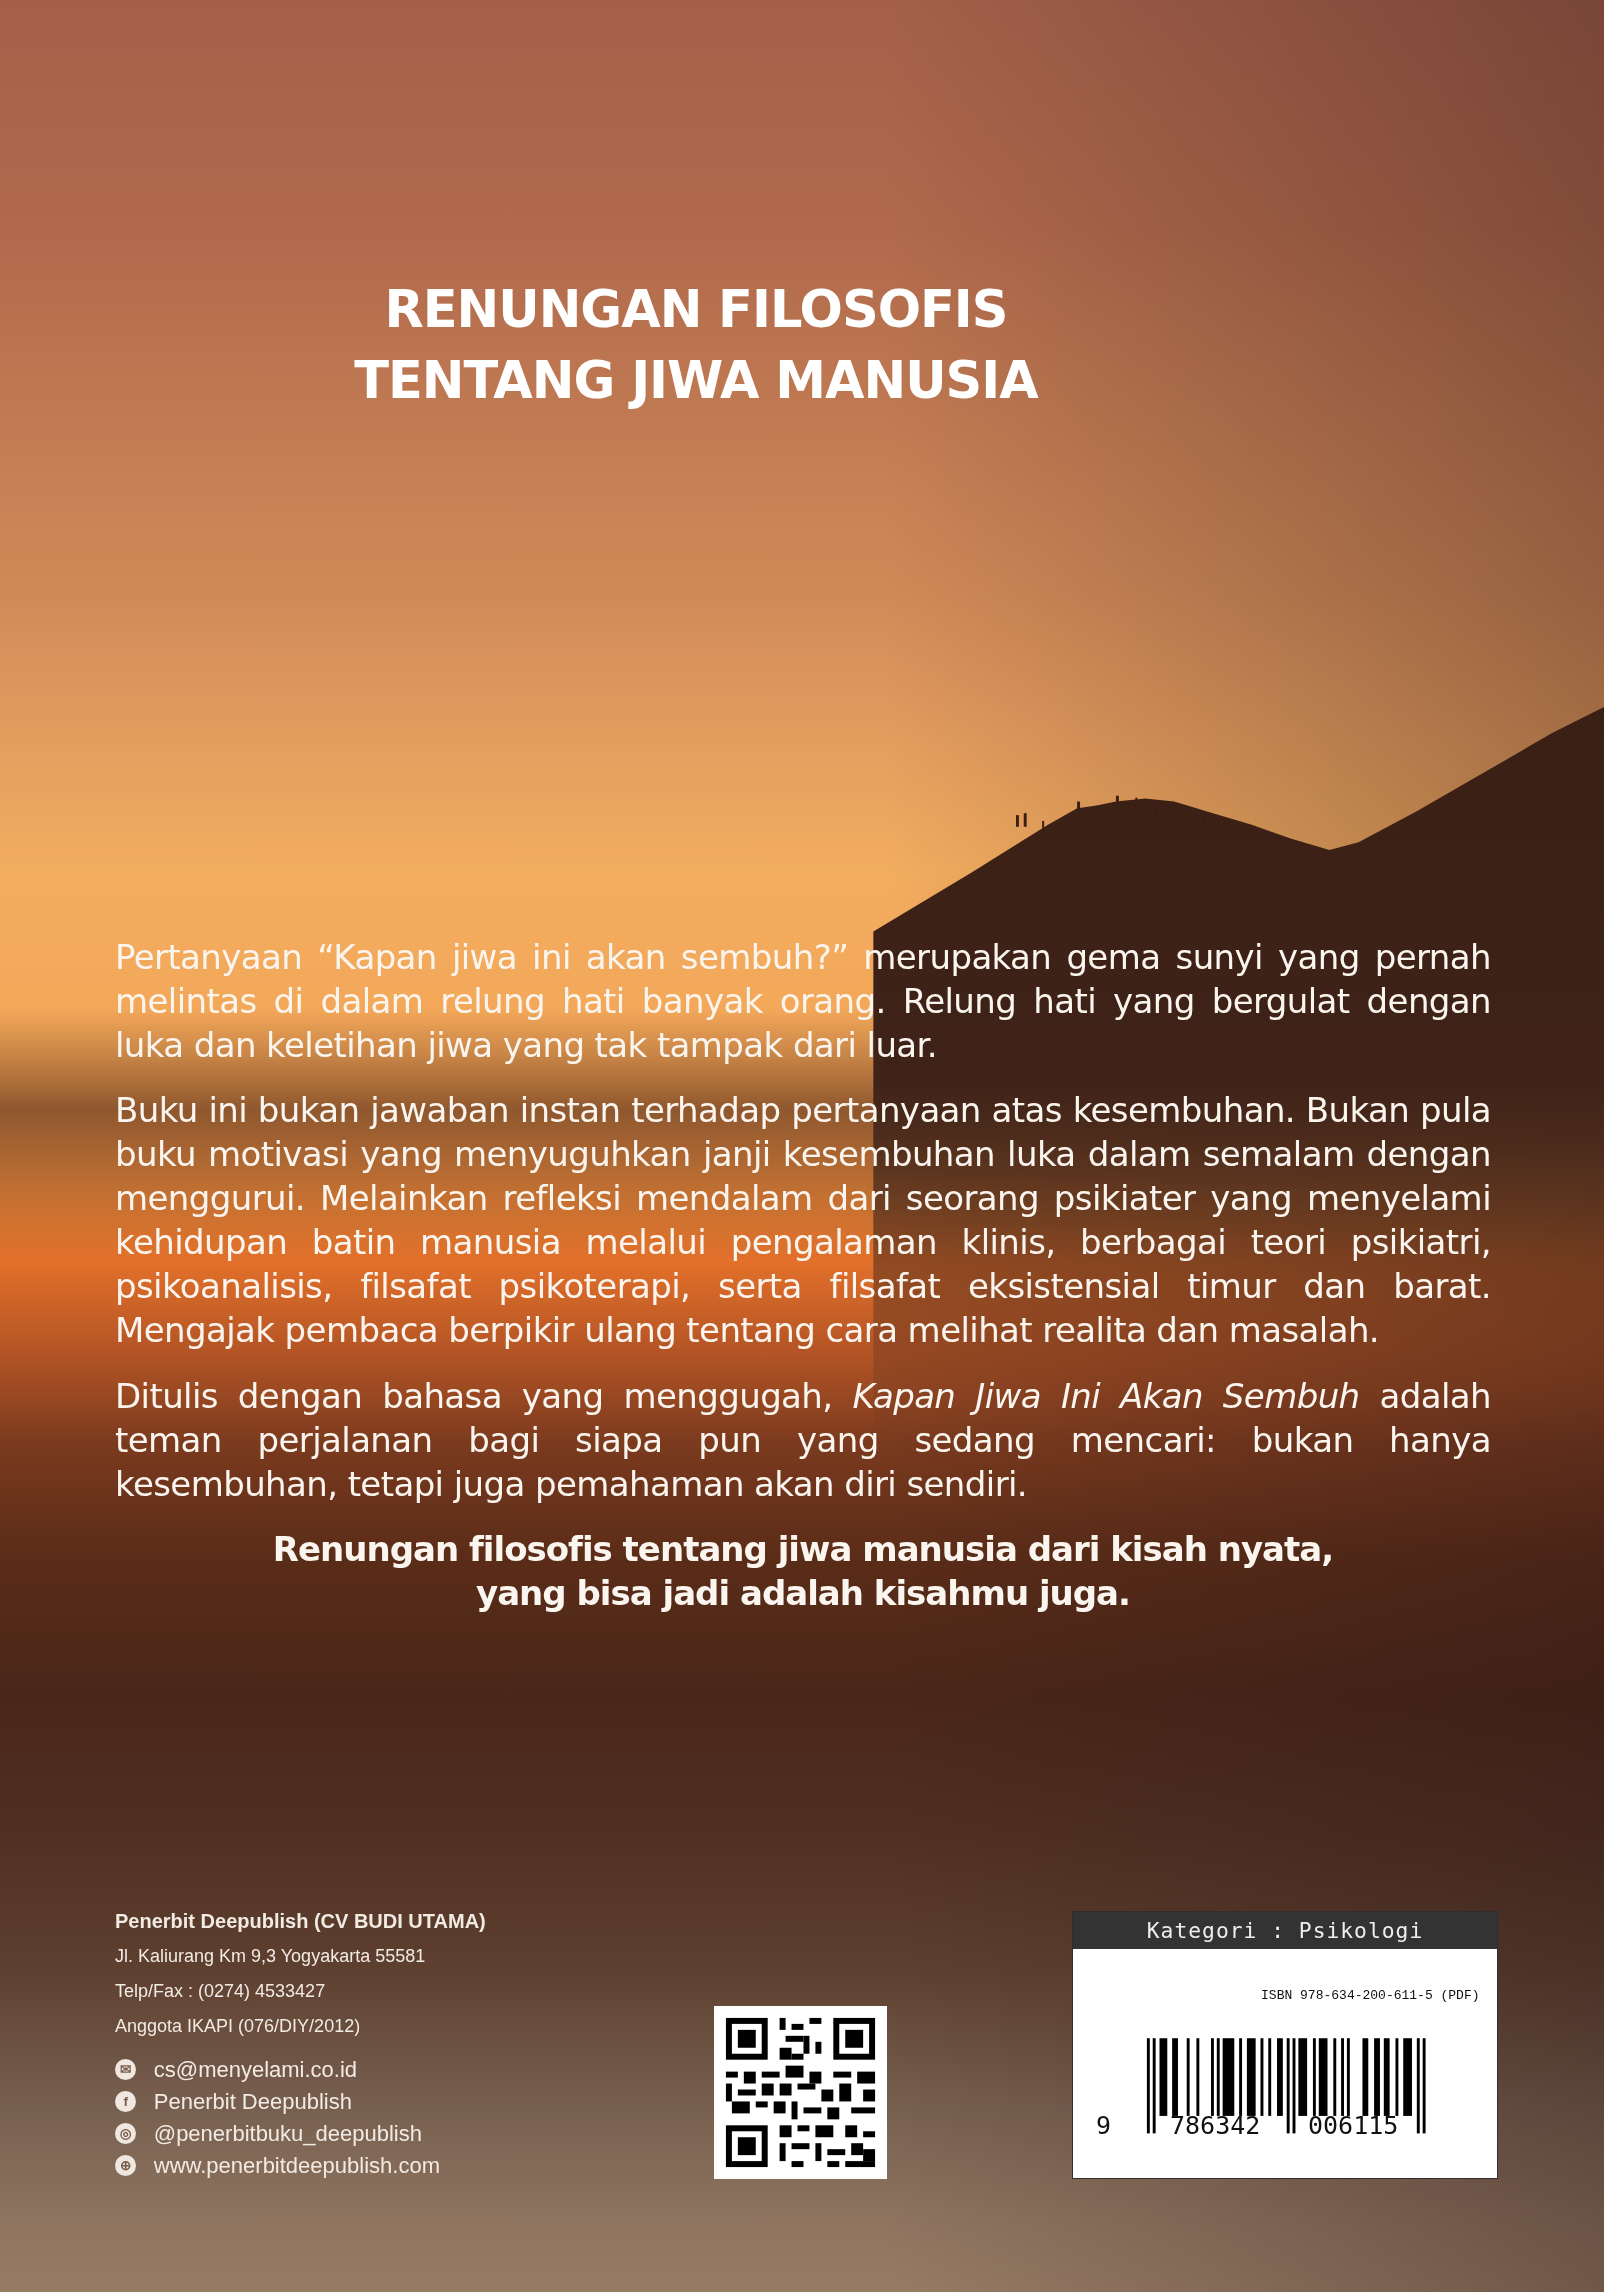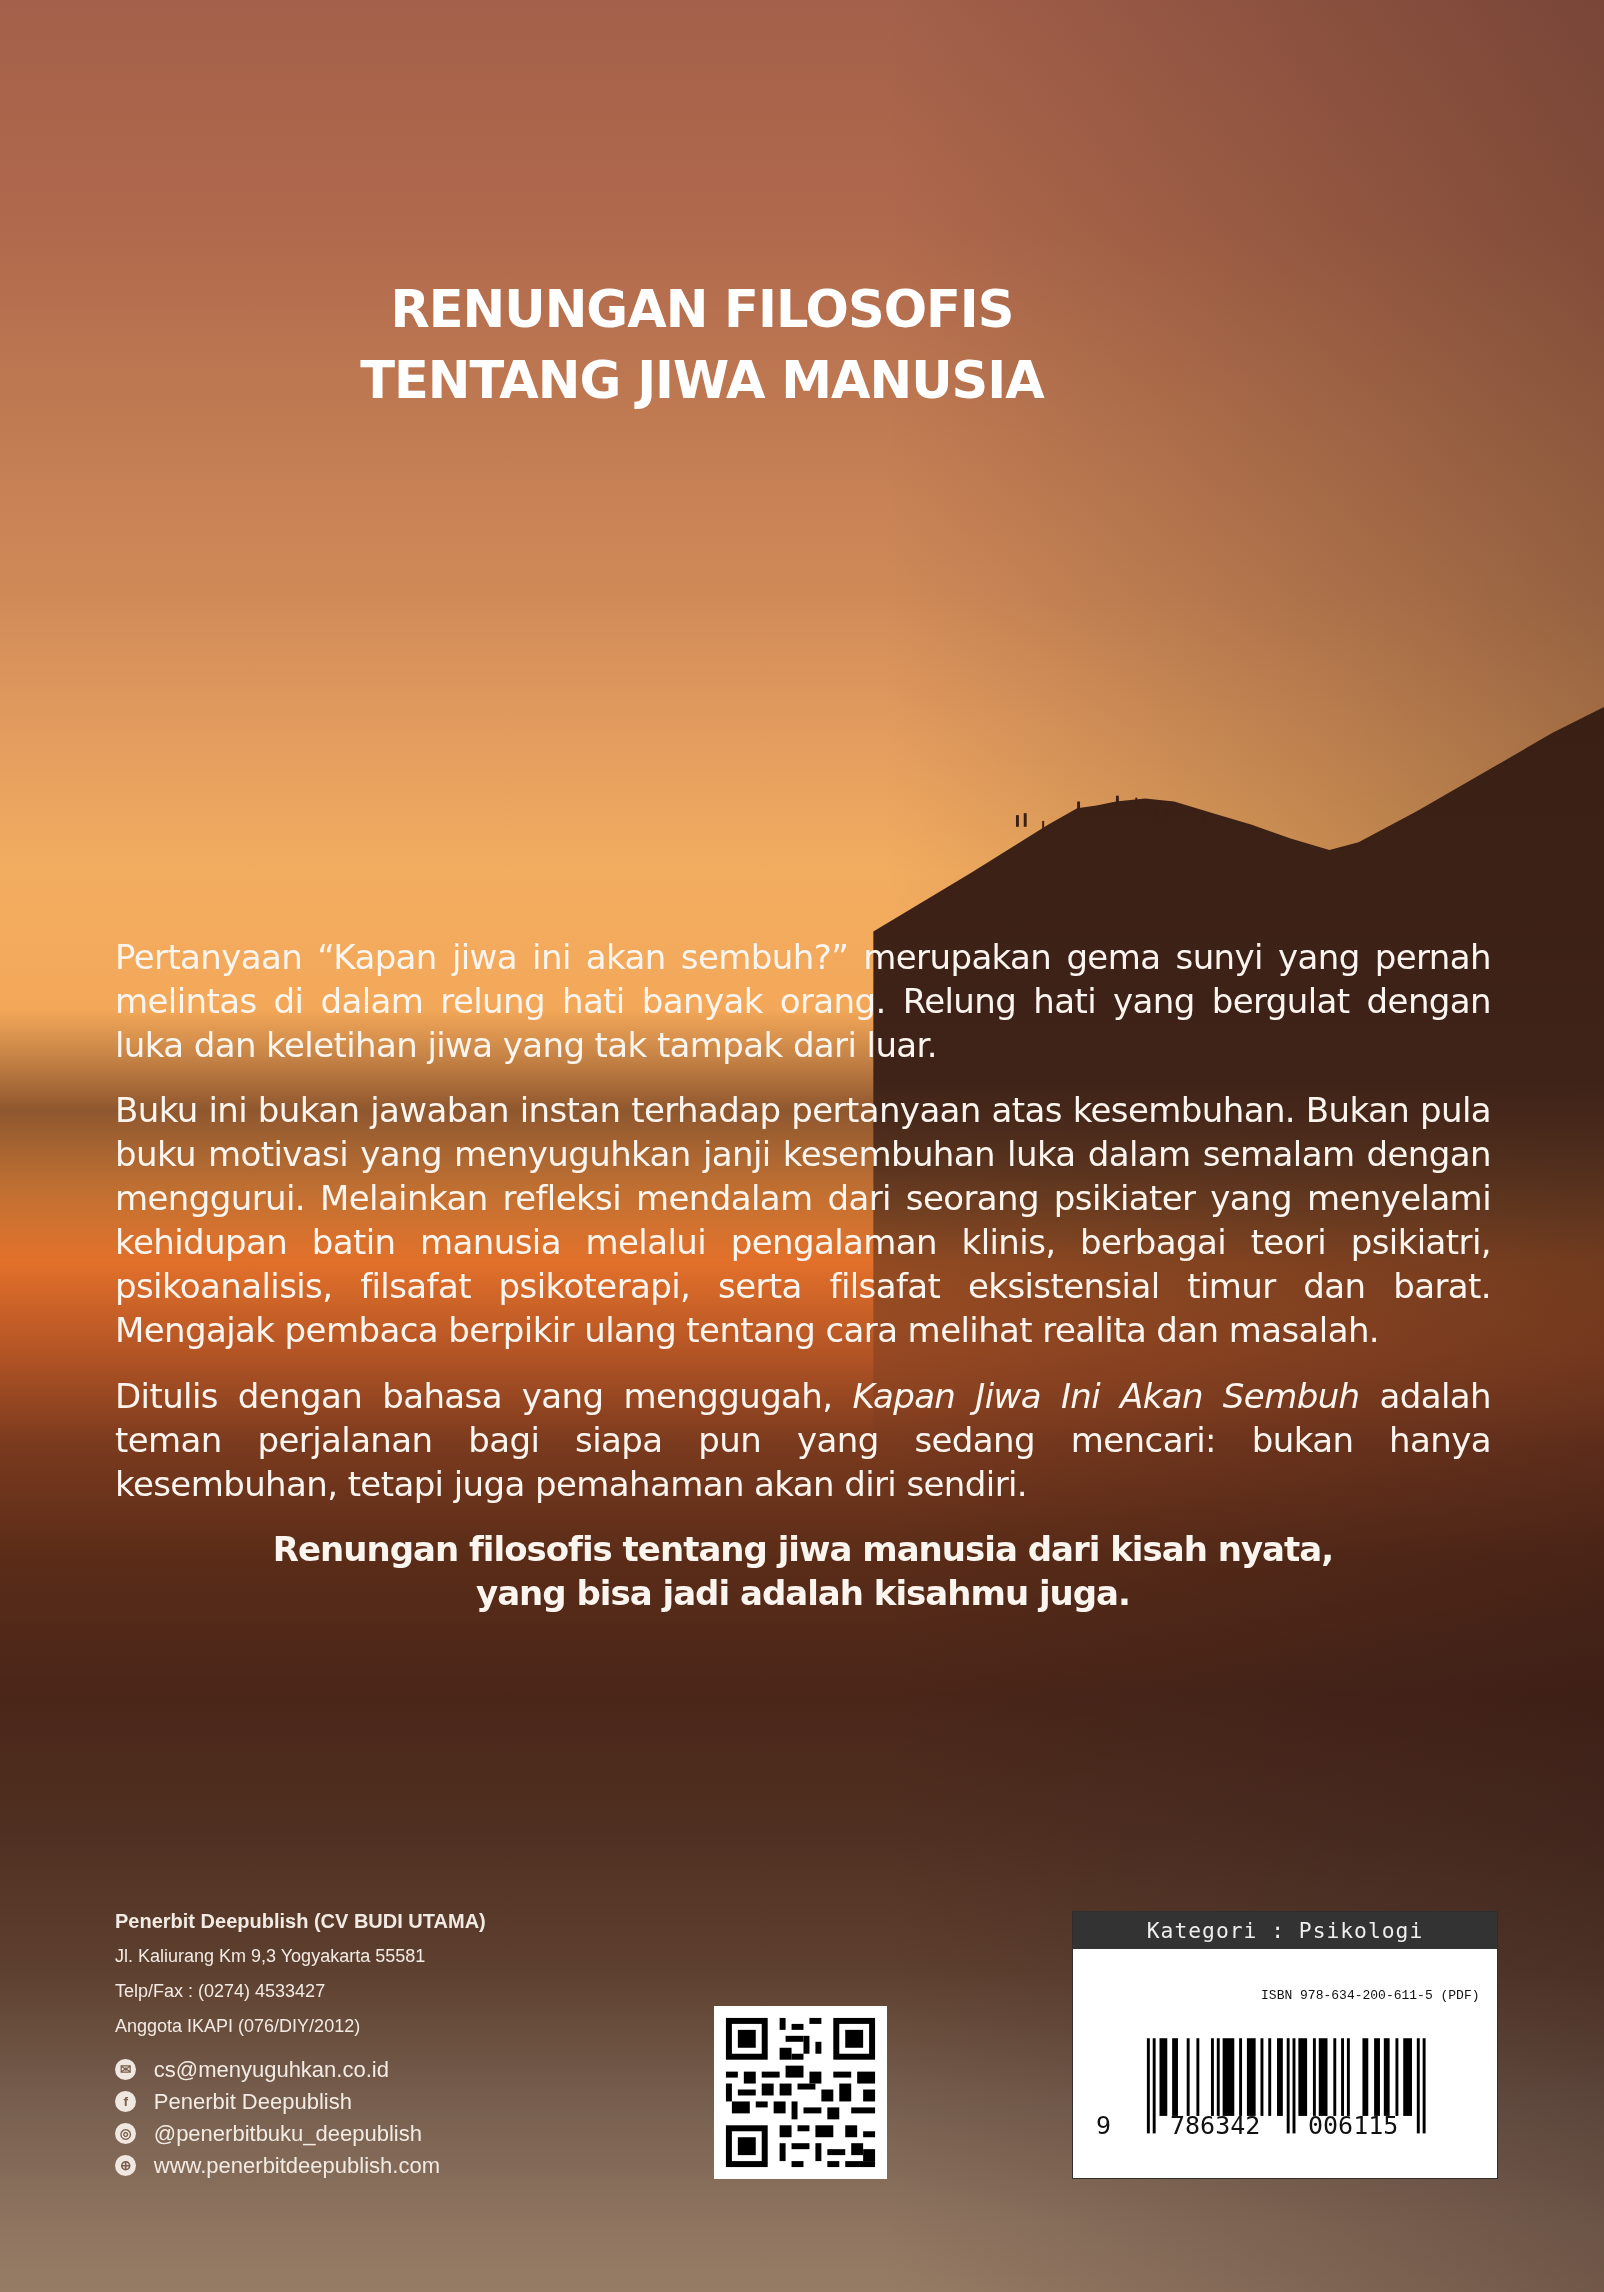--- a/index.html
+++ b/index.html
@@ -27,21 +27,21 @@
           #5a2c18 68%,
           #4a2619 74%,
           #503022 80%,
           #5e4030 86%,
           #786050 92%,
           #8f7560 97%,
           #977c65 100%);
     }
     .mountain { position: absolute; left: 0; top: 0; width: 1605px; height: 2293px; }
     .title {
-      position: absolute; left: 10px; width: 1384px; top: 274px;
+      position: absolute; left: 4px; width: 1384px; top: 274px;
       text-align: center; font-family: "DejaVu Sans", sans-serif; font-weight: bold;
       font-size: 51px; line-height: 71px; letter-spacing: -1px; color: #fff;
     }
     .title div { display: block; }
     .body-text {
       position: absolute; left: 115px; width: 1376px; top: 935px;
       font-family: "DejaVu Sans", sans-serif; font-size: 34px; line-height: 44px;
       color: #fbf5ef; text-align: justify; letter-spacing: -0.6px;
     }
     .body-text p { margin: 0 0 21.3px 0; }
@@ -131,21 +131,21 @@
   </div>
 
   <div class="publisher">
     <div class="pub-name">Penerbit Deepublish (CV BUDI UTAMA)</div>
     <div class="pub-line">Jl. Kaliurang Km 9,3 Yogyakarta 55581</div>
     <div class="pub-line">Telp/Fax : (0274) 4533427</div>
     <div class="pub-line">Anggota IKAPI (076/DIY/2012)</div>
     <div class="contacts">
       <div class="contact">
         <span class="ic">✉</span>
-        <span>cs@menyuguhkan.co.id</span>
+        <span>cs@menyelami.co.id</span>
       </div>
       <div class="contact">
         <span class="ic">f</span>
         <span>Penerbit Deepublish</span>
       </div>
       <div class="contact">
         <span class="ic">◎</span>
         <span>@penerbitbuku_deepublish</span>
       </div>
       <div class="contact">

